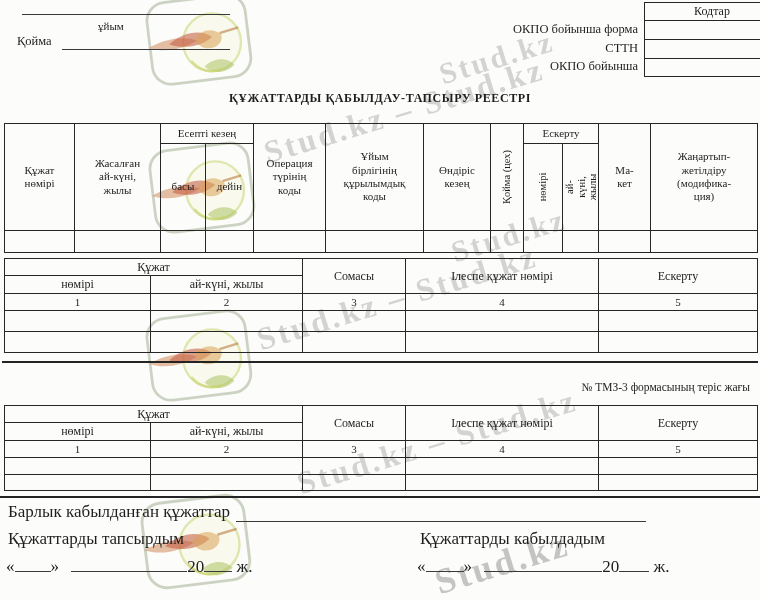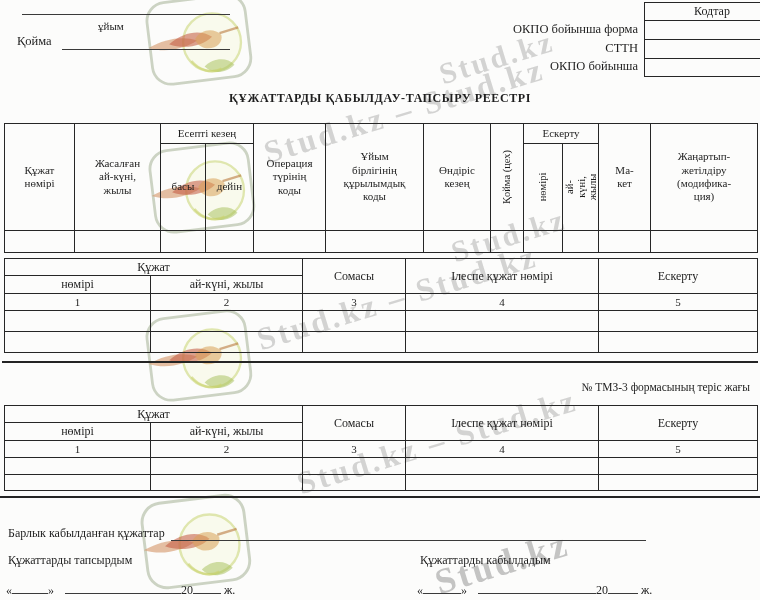--- a/index.html
+++ b/index.html
@@ -53,21 +53,21 @@
   .vcell { position: relative; }
   .vcell > div {
     position: absolute; left: 50%; top: 50%;
     transform: translate(-50%,-50%) rotate(-90deg);
     white-space: pre-line; font-size: 10.5px; line-height: 1.1; text-align: center;
   }
 
   .divider { position:absolute; border-top: 2px solid #242424; z-index:1; }
   .note-right { position:absolute; font-size: 11.5px; z-index:1; }
 
-  .footer-line { position: absolute; z-index: 1; font-size: 12px; white-space: nowrap; margin-top: 24px; }
+  .footer-line { position: absolute; z-index: 1; font-size: 17px; white-space: nowrap; }
   .bl { display: inline-block; border-bottom: 1.5px solid #3a3a3a; height: 13px; vertical-align: baseline; }
   .flexline { display:flex; align-items:flex-end; }
   .flexline .bl { flex: 1; }
 </style>
 </head>
 <body>
 
 <div class="page">
 
   <svg width="0" height="0" style="position:absolute">

